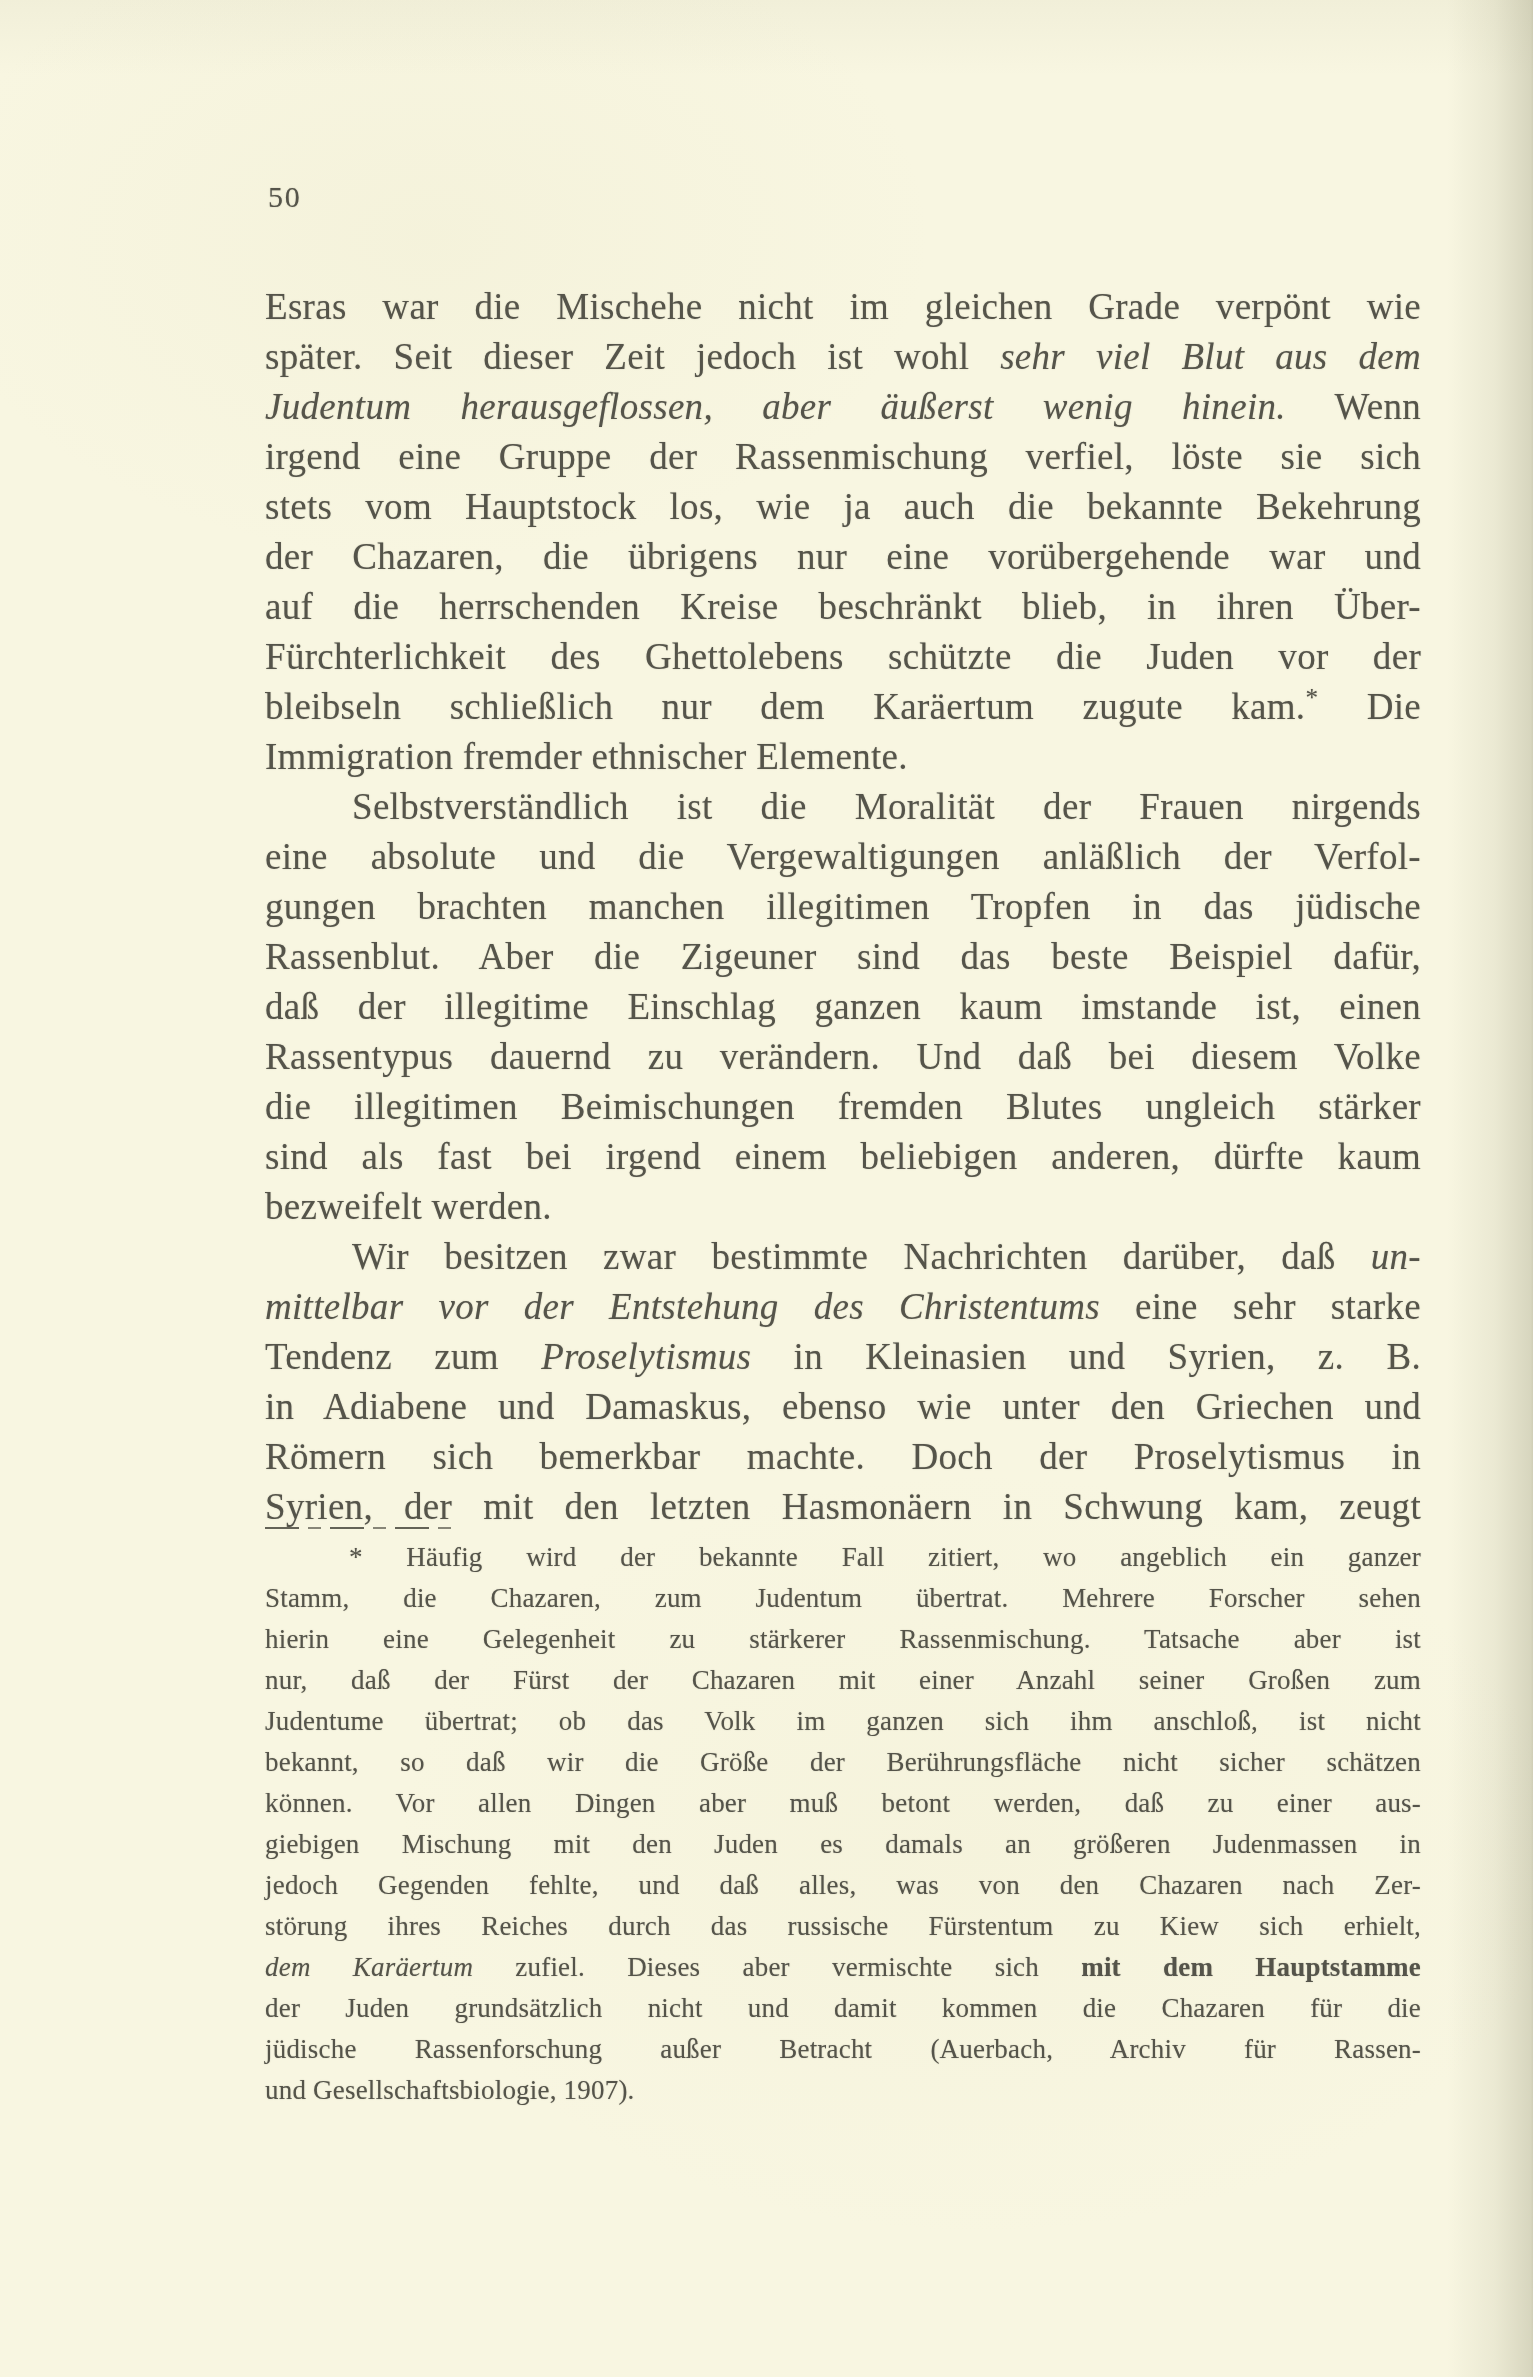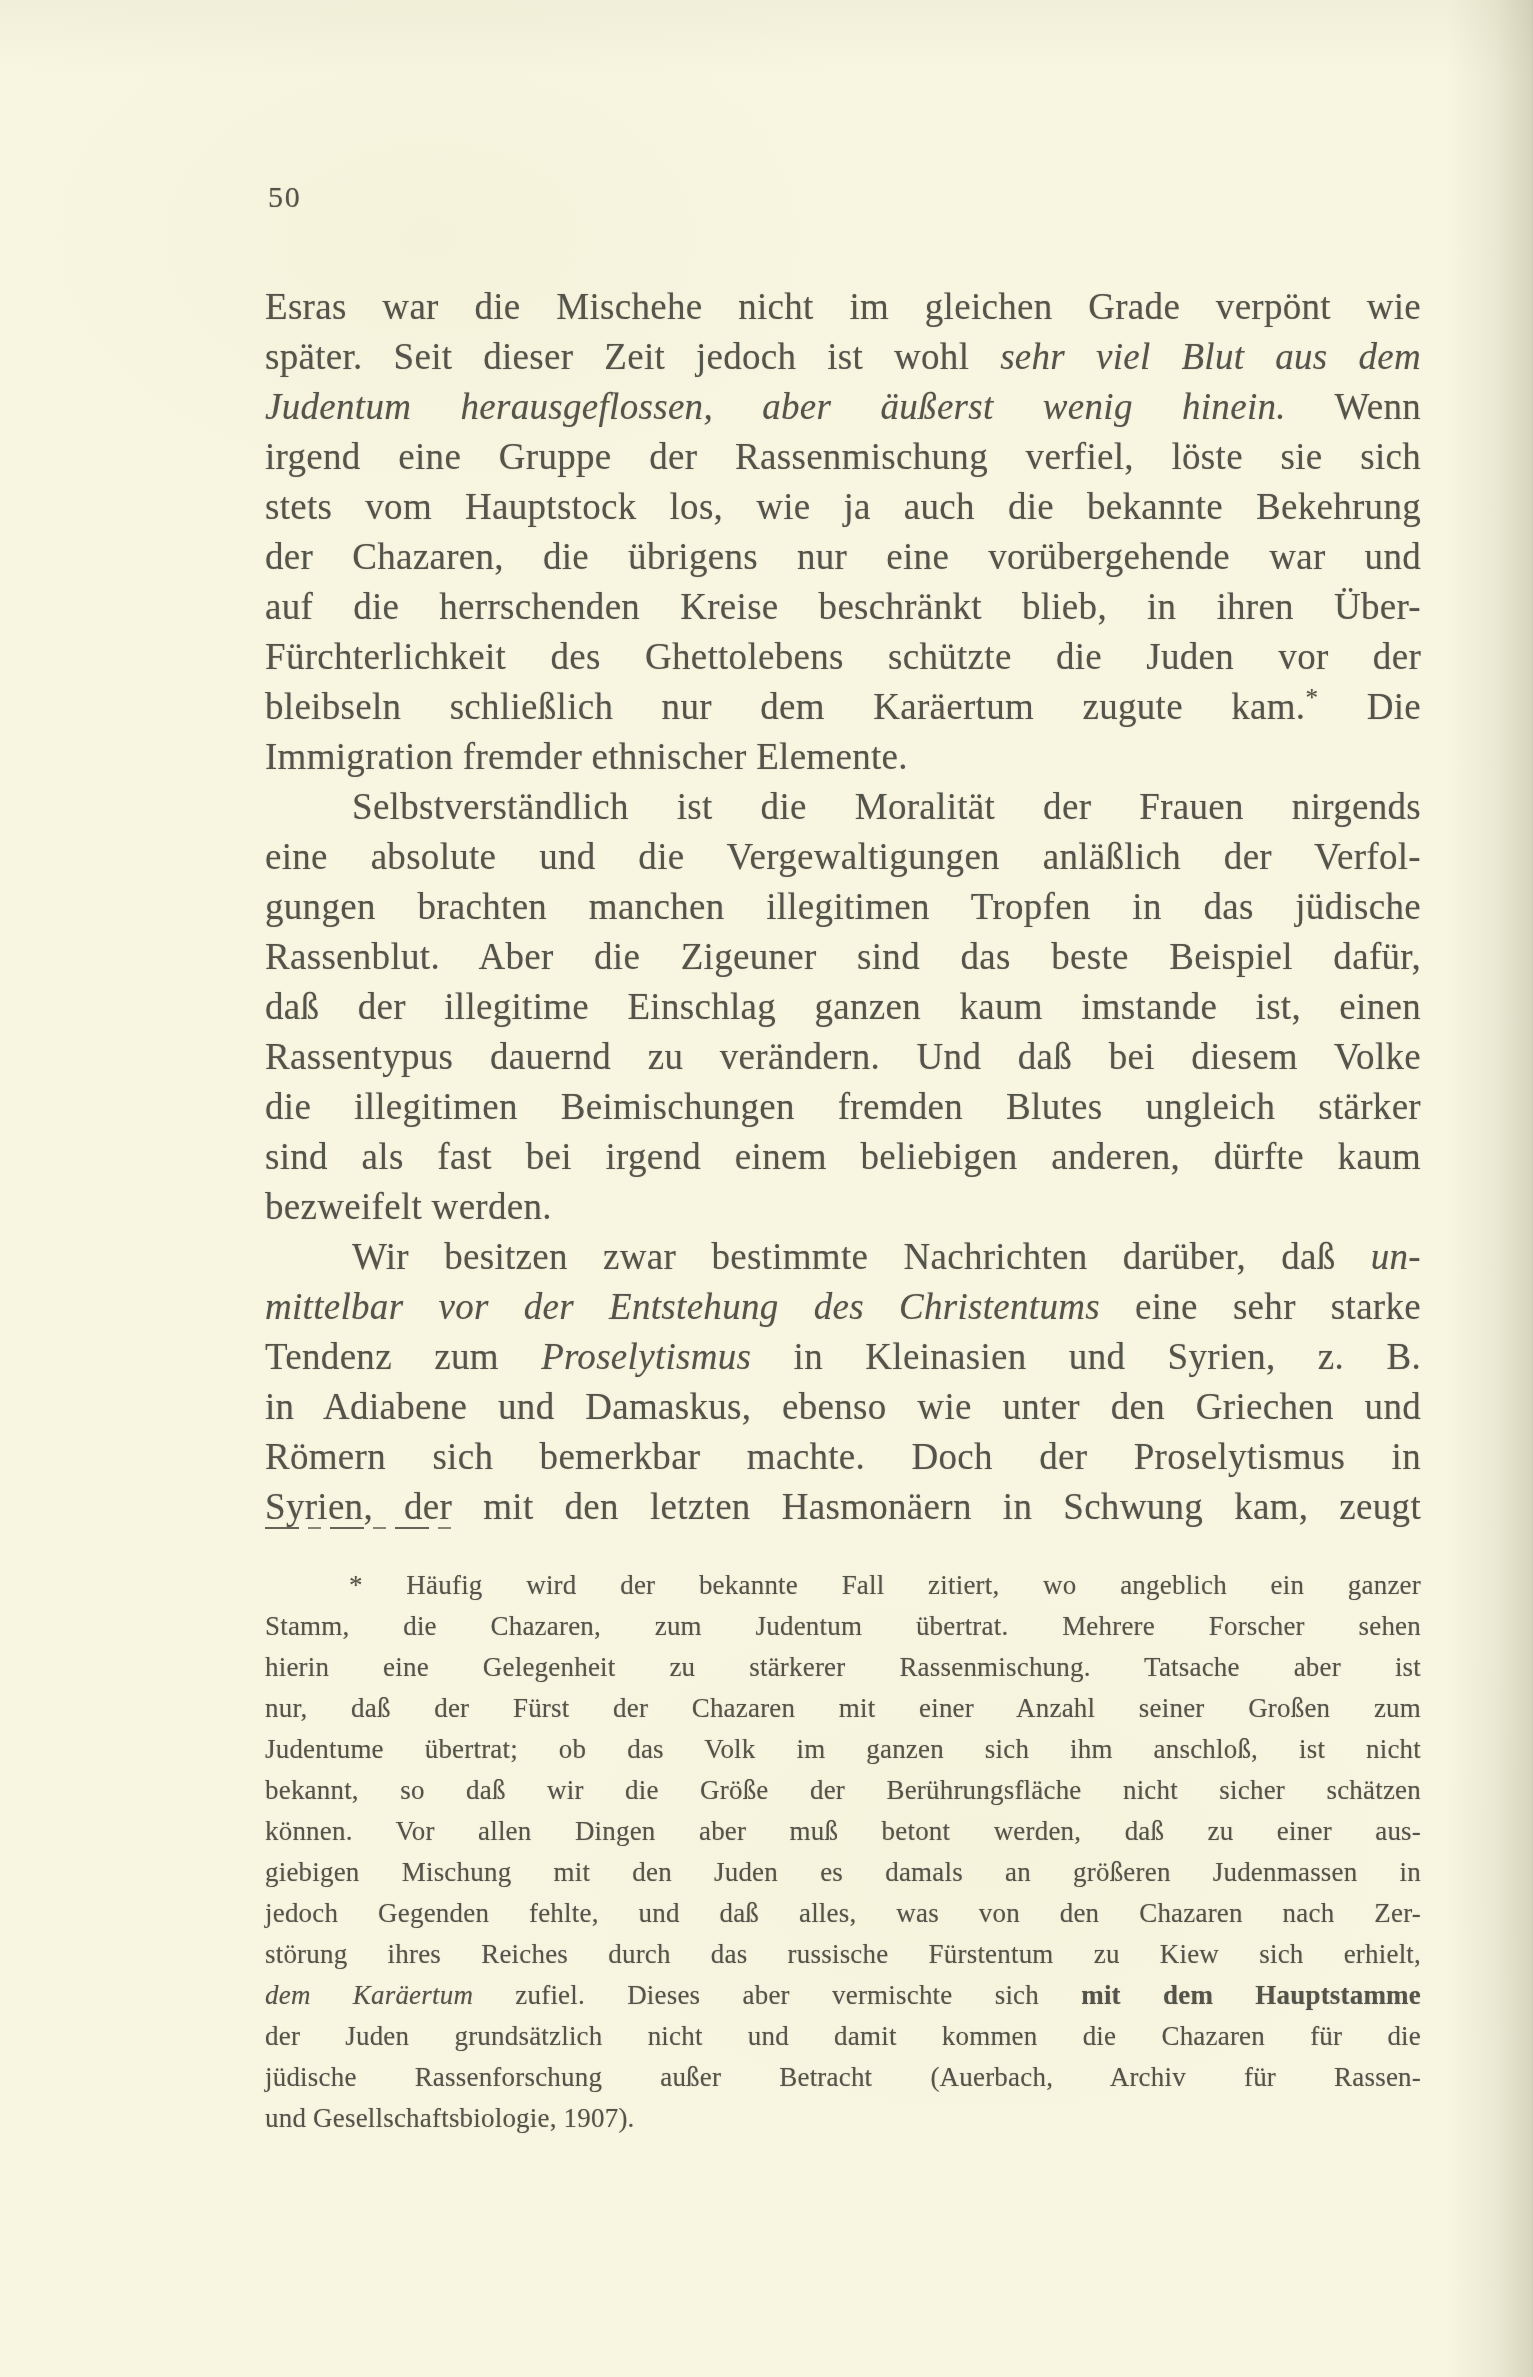--- a/index.html
+++ b/index.html
@@ -29,21 +29,21 @@
     position:absolute;left:268px;top:180px;
     font-size:30px;letter-spacing:1.7px;
     text-shadow:0 0 1.2px rgba(85,84,74,.45);
   }
   .textblock{
     position:absolute;left:265px;width:1156px;
     text-shadow:0 0 1.2px rgba(85,84,74,.40);
     filter:blur(0.2px);
   }
   .body-text{top:243px;font-size:37px;line-height:50px;letter-spacing:0.3px;margin-top:39px;}
-  .footnote-text{top:1537px;font-size:27px;line-height:41px;letter-spacing:0.2px;margin-top:28px;}
+  .footnote-text{top:1537px;font-size:27px;line-height:41px;letter-spacing:0.2px;}
   .line{
     text-align:justify;
     text-align-last:justify;
     text-justify:inter-word;
     white-space:normal;
   }
   .line.flush{text-align-last:left;}
   .body-text .line.indent{text-indent:87px;}
   .footnote-text .line.indent{text-indent:84px;}
   .it{font-style:italic;}

